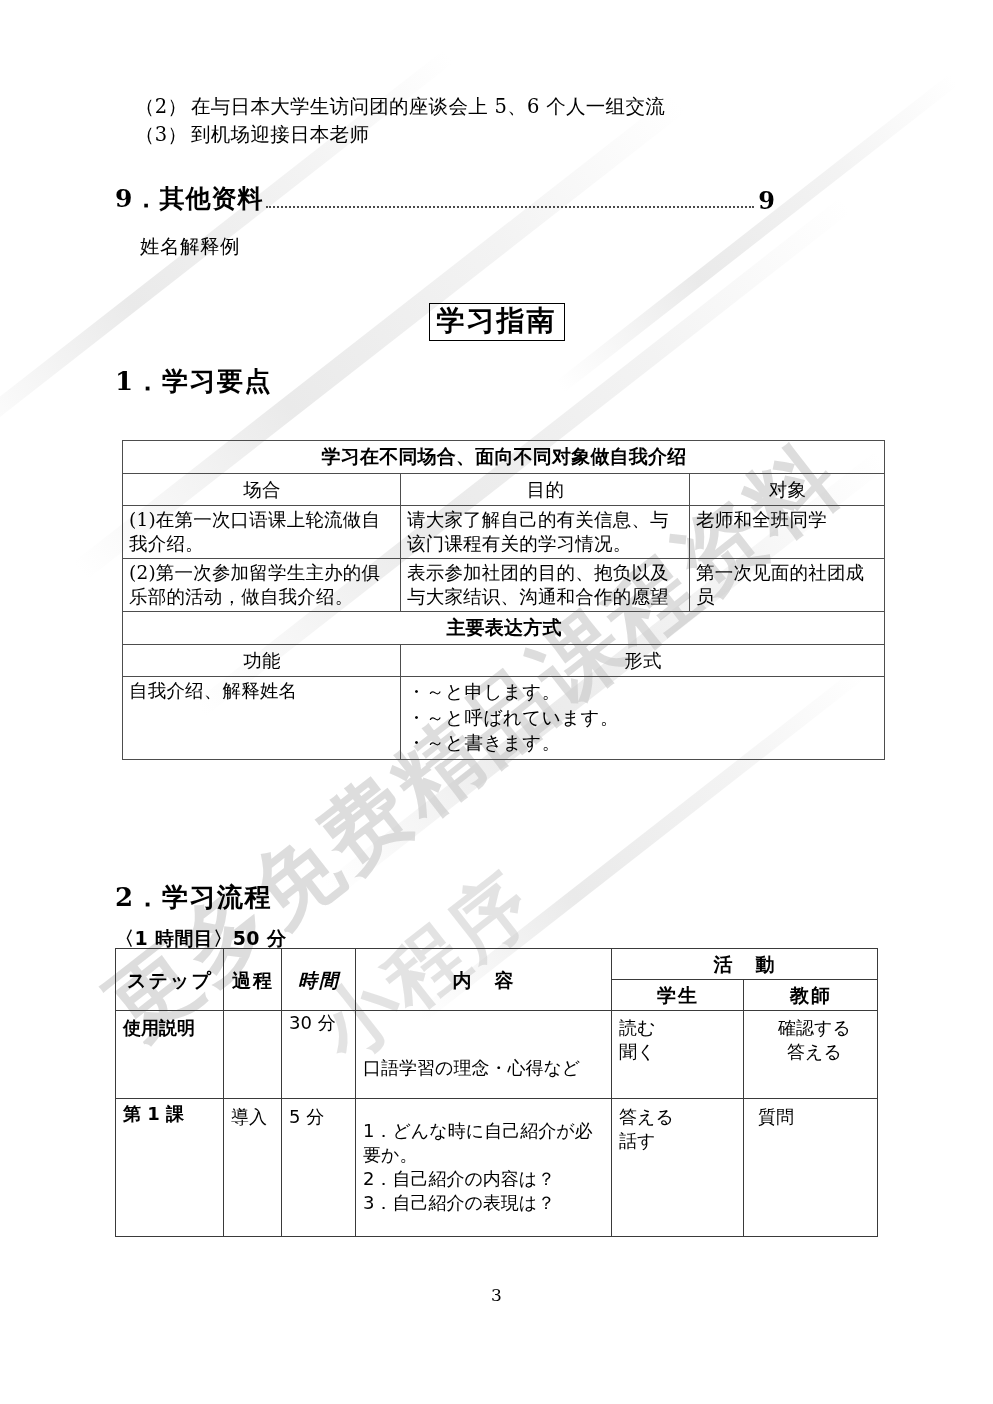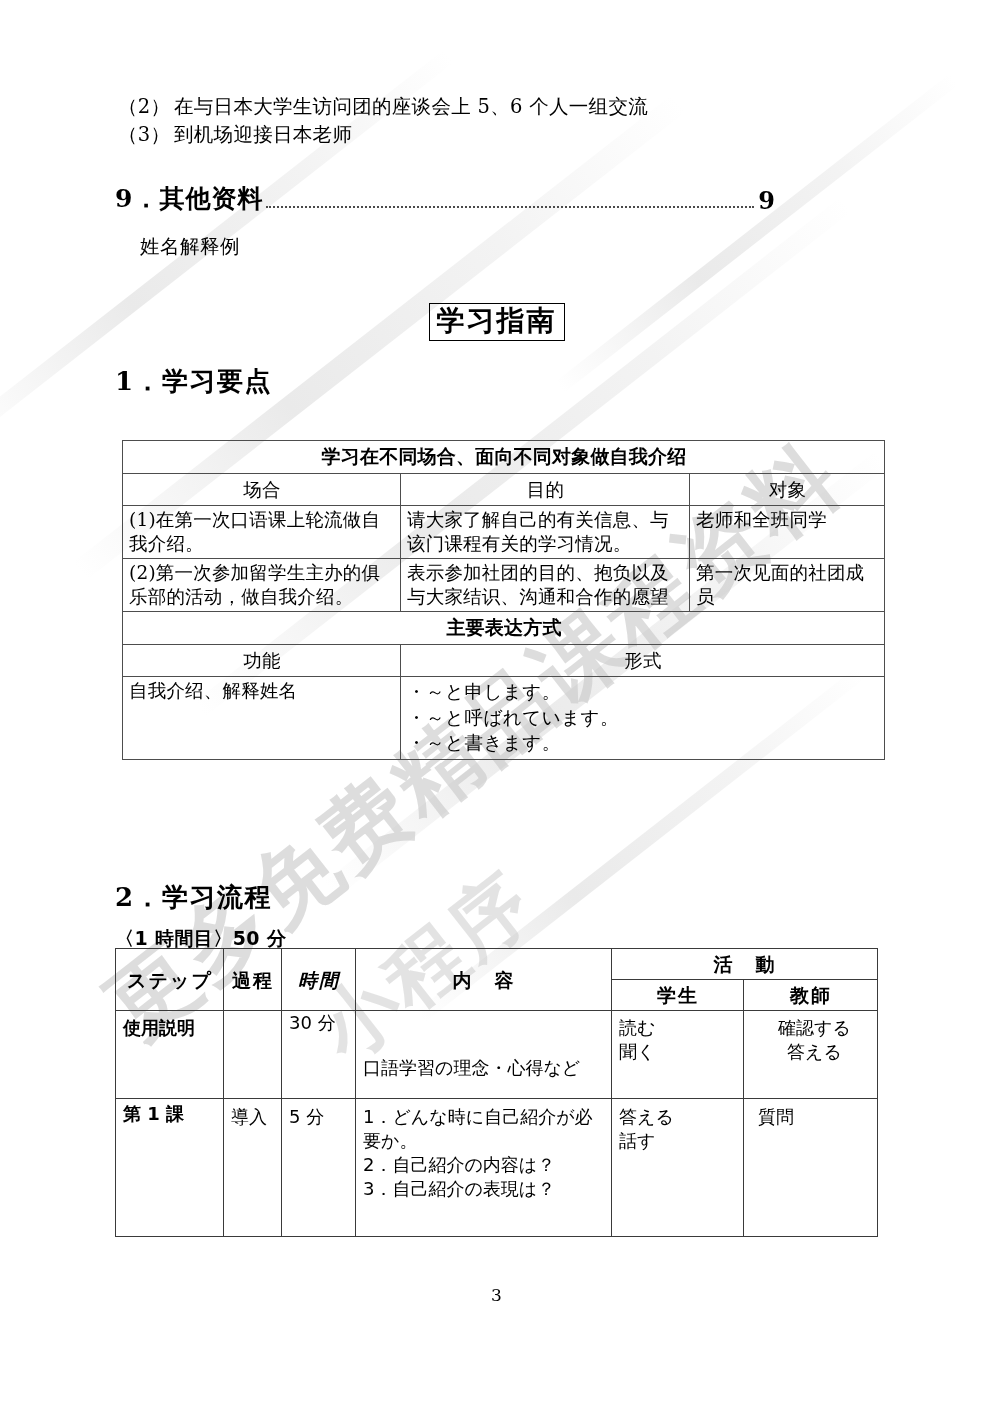--- a/index.html
+++ b/index.html
@@ -224,21 +224,21 @@
     <div class="wm-stripe" style="left:200px; top:700px; width:820px; transform:rotate(-38deg); height:18px;"></div>
     <div class="wm-stripe" style="left:330px; top:880px; width:700px; transform:rotate(-38deg); height:20px;"></div>
     <div class="wm-stripe" style="left:420px; top:1010px; width:560px; transform:rotate(-38deg); height:14px;"></div>
     <div class="wm-stripe" style="left:560px; top:380px; width:500px; transform:rotate(-38deg); height:14px;"></div>
     <div class="wm-text wm-a">更多免费精品课程资料</div>
     <div class="wm-text wm-b">小程序</div>
   </div>
 
   <div id="content">
 
-    <div class="blk" style="left:118px; top:93px;">
+    <div class="blk" style="left:135px; top:93px;">
       <div class="list-line">
         <span class="list-num">（2）</span><span>在与日本大学生访问团的座谈会上 5、6 个人一组交流</span>
       </div>
       <div class="list-line">
         <span class="list-num">（3）</span><span>到机场迎接日本老师</span>
       </div>
     </div>
 
     <div class="blk" style="left:115px; top:182px;">
       <div class="toc-row">
@@ -344,21 +344,21 @@
             </td>
             <td style="padding-top:5px; text-align:center; padding-left:14px;">
               <div class="nw">確認する</div>
               <div class="nw">答える</div>
             </td>
           </tr>
           <tr style="height:138px;">
             <td class="bold nw" style="">第 1 課</td>
             <td class="nw" style="padding-top:6px;">導入</td>
             <td class="nw num-label" style="padding-top:6px;">5 分</td>
-            <td style="padding-top:6px;">
+            <td style="padding-top:20px;">
               <div>1．どんな時に自己紹介が必要か。</div>
               <div class="nw">2．自己紹介の内容は？</div>
               <div class="nw">3．自己紹介の表現は？</div>
             </td>
             <td style="padding-top:6px;">
               <div class="nw">答える</div>
               <div class="nw">話す</div>
             </td>
             <td style="padding-top:6px; text-align:left; padding-left:14px;">
               <div class="nw">質問</div>

